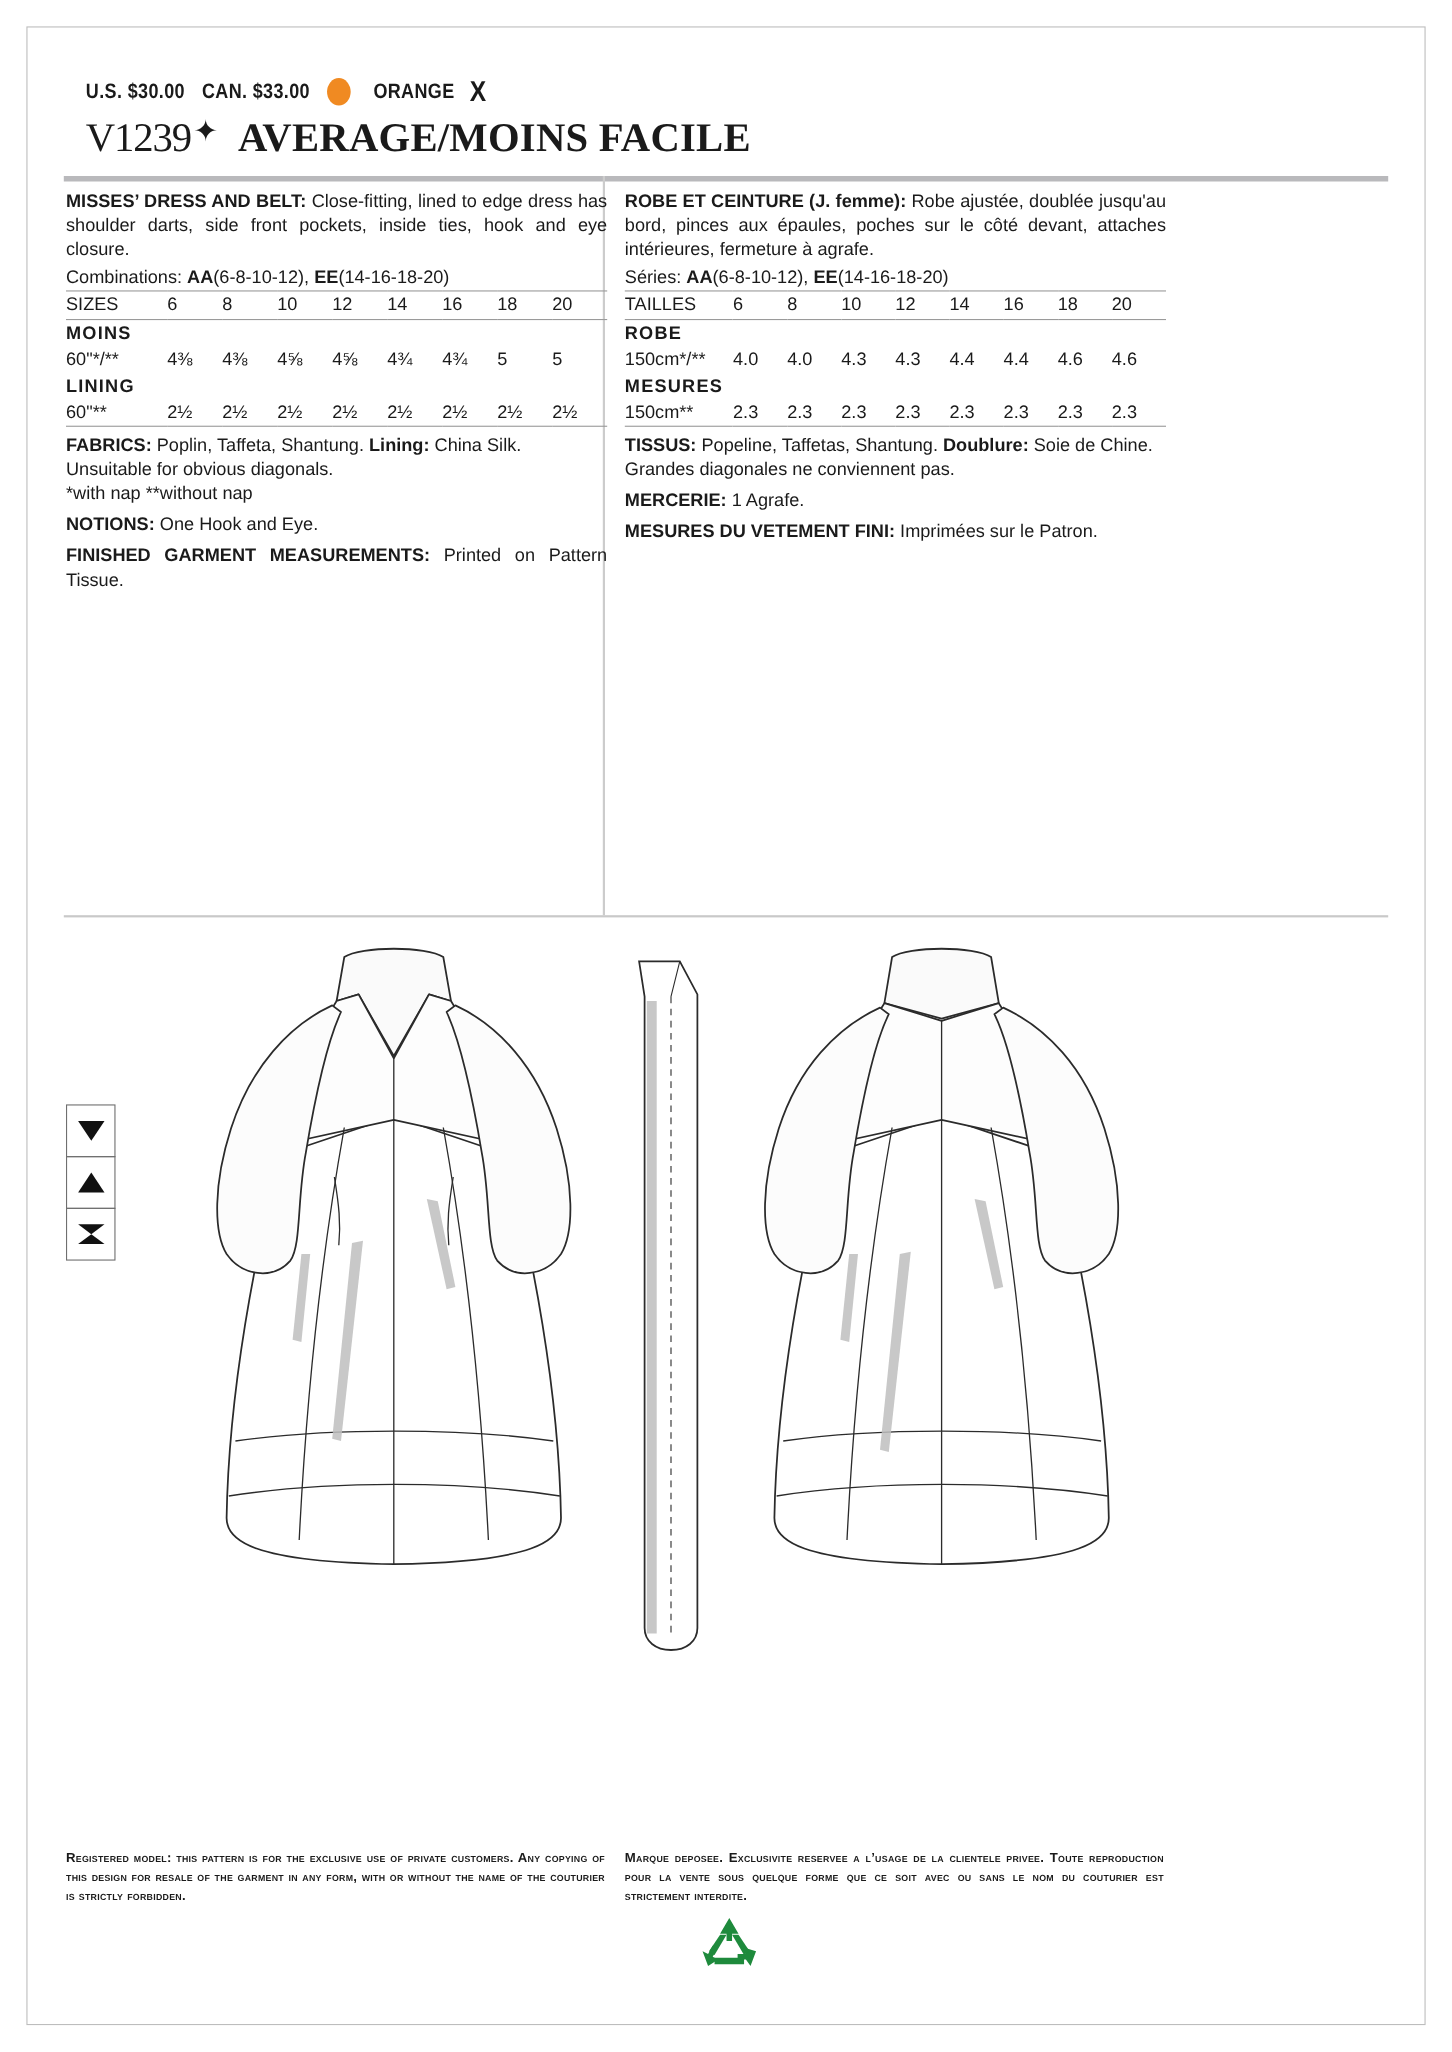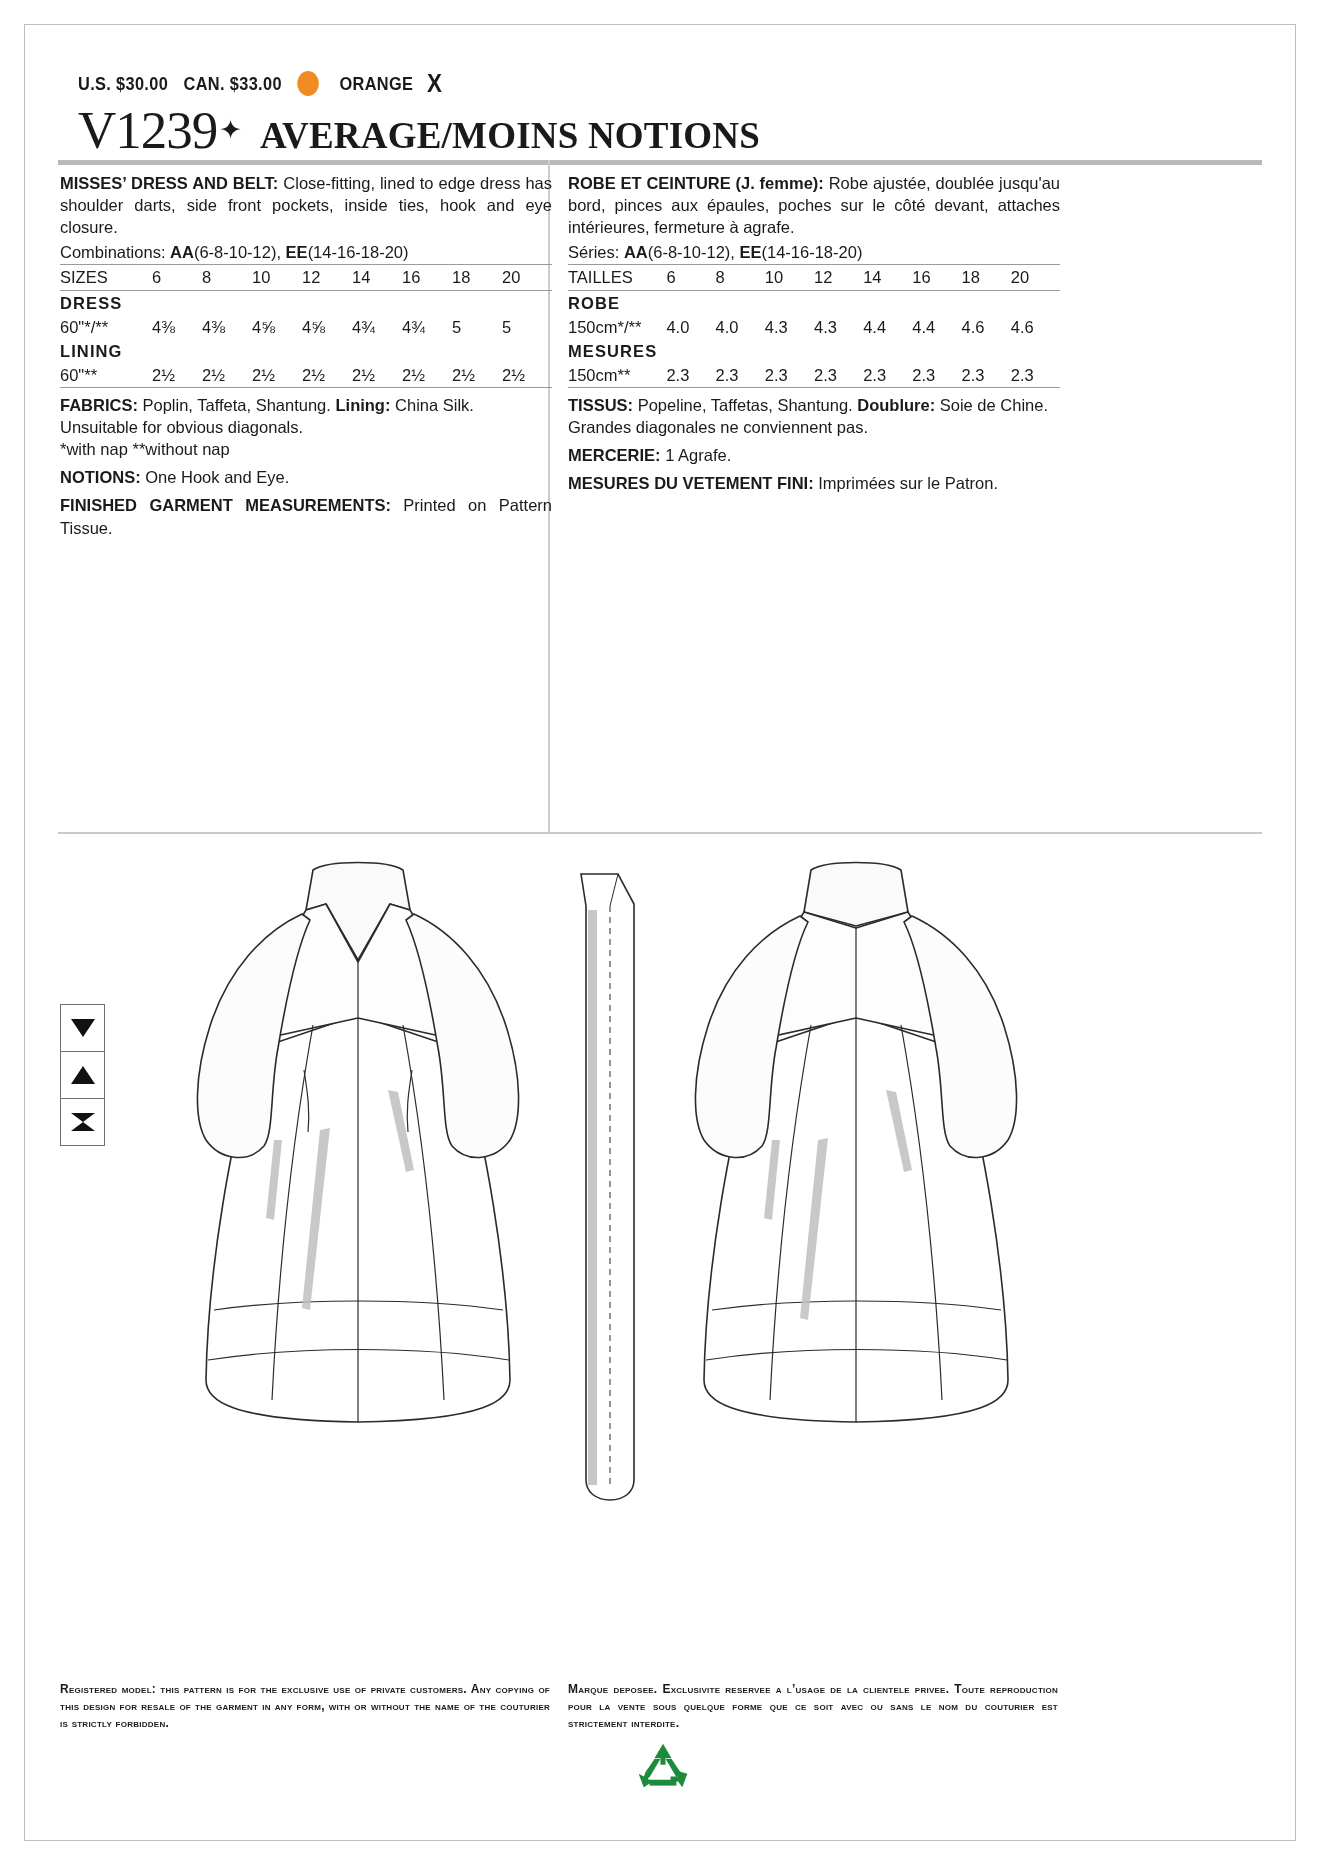--- a/index.html
+++ b/index.html
@@ -27,21 +27,21 @@
     display:inline-block;margin-right:24px;
   }
   .orange-label{margin-right:16px;}
   .size-x{font-size:26px;font-weight:bold;}
   .title-row{
     position:absolute;left:78px;top:104px;
     display:flex;align-items:baseline;white-space:nowrap;
   }
   .pattern-no{
     font-family:"Liberation Serif", serif;
-    font-size:53px;line-height:1;letter-spacing:-1px;font-weight:normal;
+    font-size:37px;line-height:1;letter-spacing:-1px;font-weight:normal;
   }
   .diamond{font-size:27px;margin-left:2px;position:relative;top:-9px;}
   .difficulty{
     font-family:"Liberation Serif", serif;
     font-size:37px;font-weight:bold;margin-left:18px;letter-spacing:.2px;
   }
   .rule-gray{
     position:absolute;left:58px;top:160px;width:1204px;height:5px;background:#b9b9bc;
   }
   
@@ -97,21 +97,21 @@
   <span class="seg">U.S. $30.00</span>
   <span class="seg">CAN. $33.00</span>
   <span class="color-dot" style="background: rgb(240, 138, 34);"></span>
   <span class="orange-label">ORANGE</span>
   <span class="size-x">X</span>
 </div>
 
 <div class="title-row">
   <span class="pattern-no">V1239</span>
   <span class="diamond">✦</span>
-  <span class="difficulty">AVERAGE/MOINS NOTIONS</span>
+  <span class="difficulty">AVERAGE/MOINS FACILE</span>
 </div>
 
 <div class="rule-gray"></div>
 <div class="col-divider"></div>
 
 <div class="col left">
 
   <p class="desc">
     <b>MISSES’ DRESS AND BELT:</b><span> Close-fitting, lined to edge dress has shoulder darts, side front pockets, inside ties, hook and eye closure.</span>
   </p>
@@ -128,21 +128,21 @@
       <td class="num">6</td>
       <td class="num">8</td>
       <td class="num">10</td>
       <td class="num">12</td>
       <td class="num">14</td>
       <td class="num">16</td>
       <td class="num">18</td>
       <td class="num">20</td>
     </tr>
     <tr class="grp-row">
-      <td colspan="9" class="spaced">DRESS</td>
+      <td colspan="9" class="spaced">MOINS</td>
     </tr>
     <tr>
       <td class="lbl">60"*/**</td>
       <td class="num">4⅜</td>
       <td class="num">4⅜</td>
       <td class="num">4⅝</td>
       <td class="num">4⅝</td>
       <td class="num">4¾</td>
       <td class="num">4¾</td>
       <td class="num">5</td>

